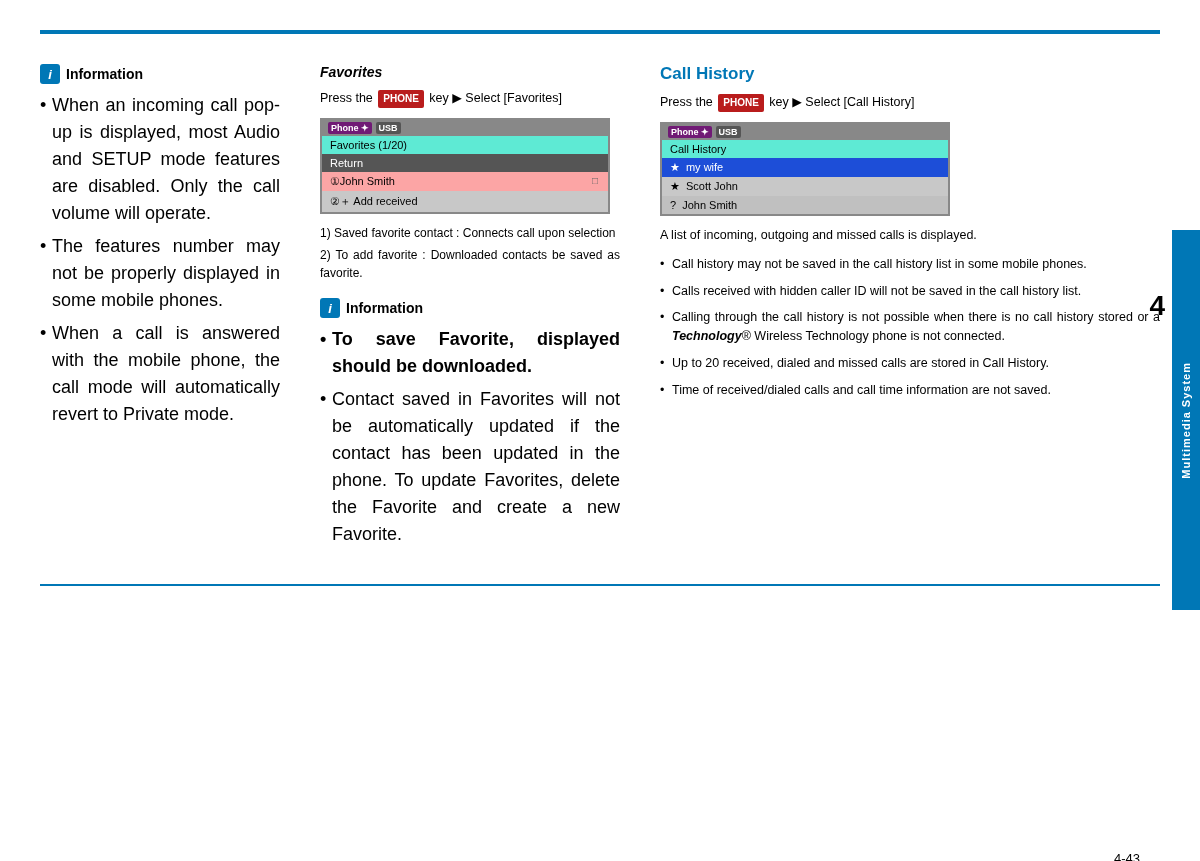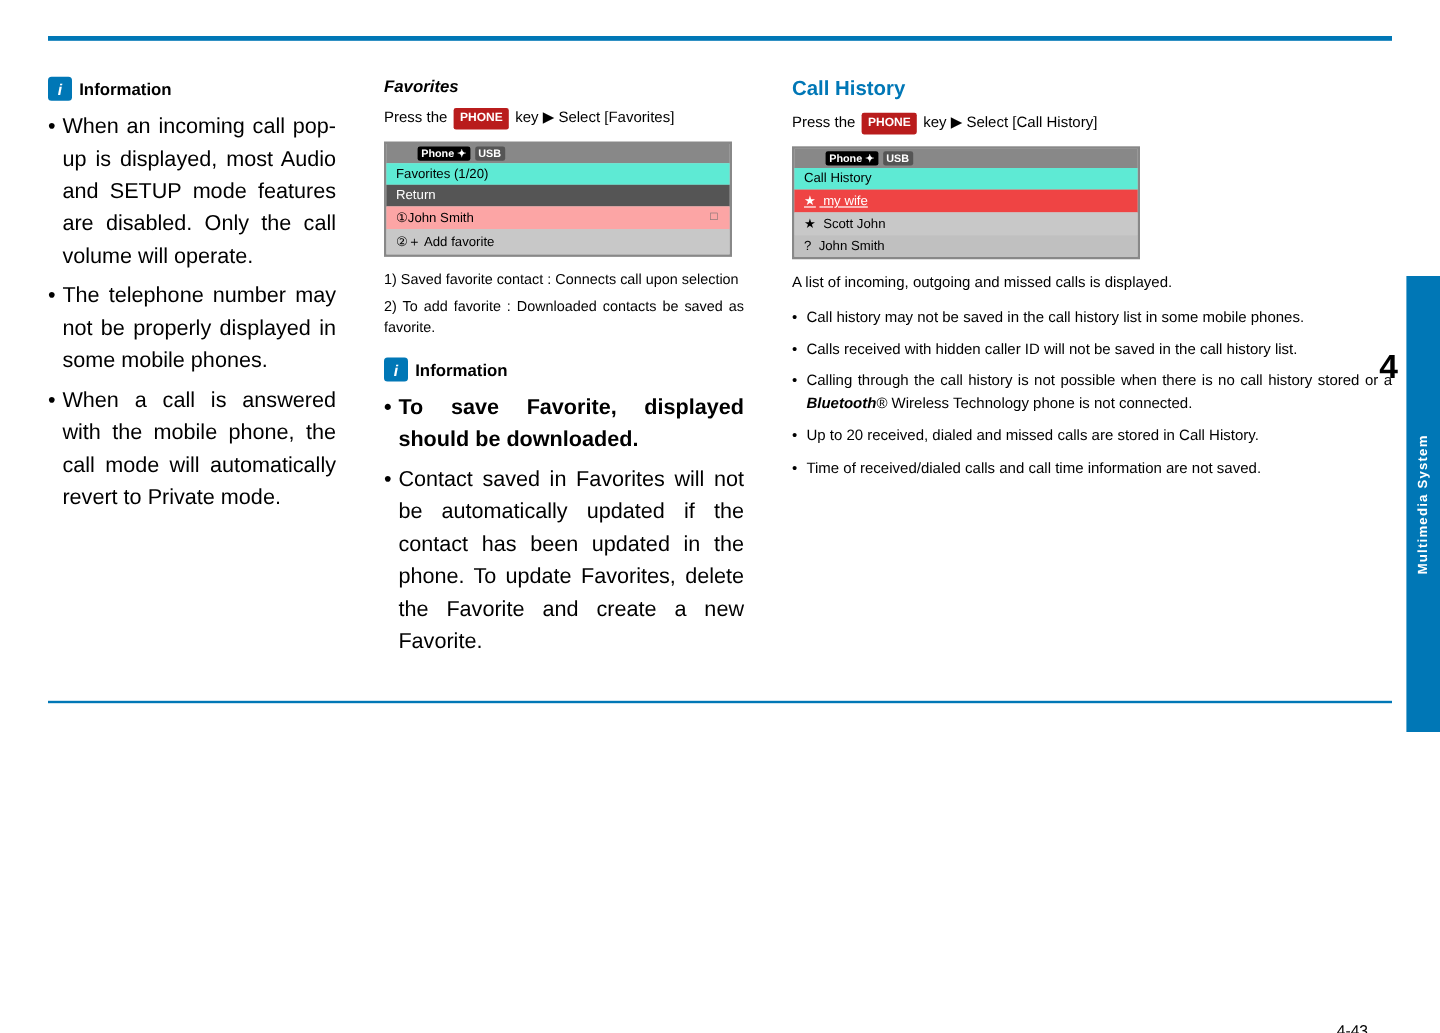--- a/index.html
+++ b/index.html
@@ -171,27 +171,26 @@
     .phone-screen-header {
       background: #888;
       color: #fff;
       display: flex;
       align-items: center;
       padding: 2px 6px;
       gap: 4px;
       font-size: 11px;
     }
     .phone-badge {
-      background: #000000;
+      background: #701a75;
       color: #fff;
       font-size: 9px;
       padding: 1px 3px;
       border-radius: 2px;
       font-weight: bold;
-      margin-left: 20px;
     }
     .usb-badge {
       background: #555;
       color: #fff;
       font-size: 9px;
       padding: 1px 3px;
       border-radius: 2px;
       font-weight: bold;
     }
     .phone-screen-sub {
@@ -203,23 +202,22 @@
     .phone-screen-row {
       padding: 3px 8px;
       font-size: 11px;
       color: #000;
     }
     .phone-screen-row.highlighted {
       background: #555;
       color: #fff;
     }
     .phone-screen-row.selected {
-      background: #ef4444;
-      color: #fff;
-      text-decoration: underline;
+      background: #1d4ed8;
+      color: #fff;
     }
     .phone-screen-row.normal {
       background: #fca5a5;
       color: #000;
     }
     .phone-screen-row.lighter {
       background: #c8c8c8;
       color: #000;
     }
 
@@ -306,21 +304,21 @@
 
   <div class="content-area">
 
     <div class="col-left">
       <div class="info-box-header">
         <div class="info-icon">i</div>
         <span class="info-title">Information</span>
       </div>
       <ul class="bullet-list">
         <li>When an incoming call pop-up is displayed, most Audio and SETUP mode features are disabled. Only the call volume will operate.</li>
-        <li>The telephone number may not be properly displayed in some mobile phones.</li>
+        <li>The features number may not be properly displayed in some mobile phones.</li>
         <li>When a call is answered with the mobile phone, the call mode will automatically revert to Private mode.</li>
       </ul>
     </div>
 
     <div class="col-mid">
 
       <div class="section-title-italic">Favorites</div>
 
       <p style="font-size:12.5px; line-height:1.6; margin-bottom:8px;">
         <span>Press the</span>
@@ -338,21 +336,21 @@
           <span>Favorites (1/20)</span>
         </div>
         <div class="phone-screen-row highlighted">
           <span>Return</span>
         </div>
         <div class="phone-screen-row normal">
           <span>①John Smith</span>
           <span class="scroll-indicator">□</span>
         </div>
         <div class="phone-screen-row lighter">
-          <span>②＋ Add favorite</span>
+          <span>②＋ Add received</span>
         </div>
       </div>
 
       <ul class="numbered-list">
         <li>
           <span>1) </span><span>Saved favorite contact : Connects call upon selection</span>
         </li>
         <li>
           <span>2) </span><span>To add favorite : Downloaded contacts be saved as favorite.</span>
         </li>
@@ -405,21 +403,21 @@
           <span>John Smith</span>
         </div>
       </div>
 
       <p class="intro-text">A list of incoming, outgoing and missed calls is displayed.</p>
 
       <ul class="right-bullet-list">
         <li>Call history may not be saved in the call history list in some mobile phones.</li>
         <li>Calls received with hidden caller ID will not be saved in the call history list.</li>
         <li>
-          Calling through the call history is not possible when there is no call history stored or a <span class="bold-italic">Bluetooth</span>® Wireless Technology phone is not connected.
+          Calling through the call history is not possible when there is no call history stored or a <span class="bold-italic">Technology</span>® Wireless Technology phone is not connected.
         </li>
         <li>Up to 20 received, dialed and missed calls are stored in Call History.</li>
         <li>Time of received/dialed calls and call time information are not saved.</li>
       </ul>
     </div>
 
   </div>
 
   <div class="bottom-line"></div>
 

